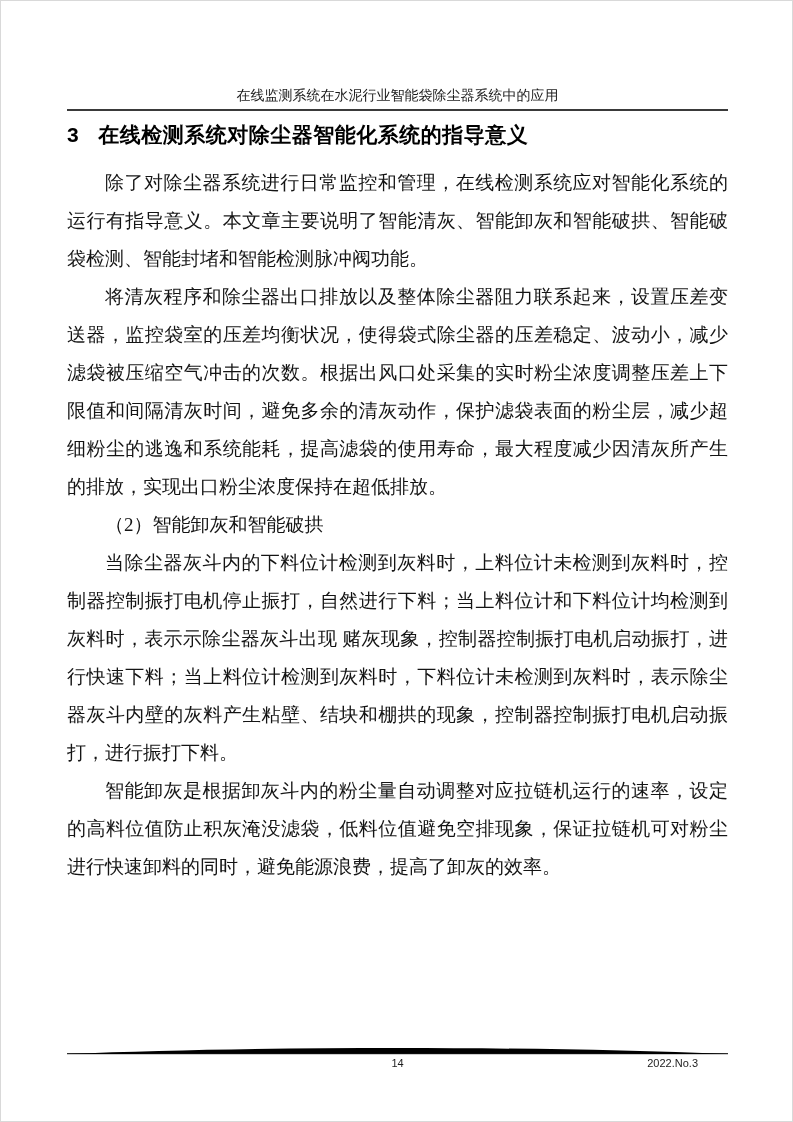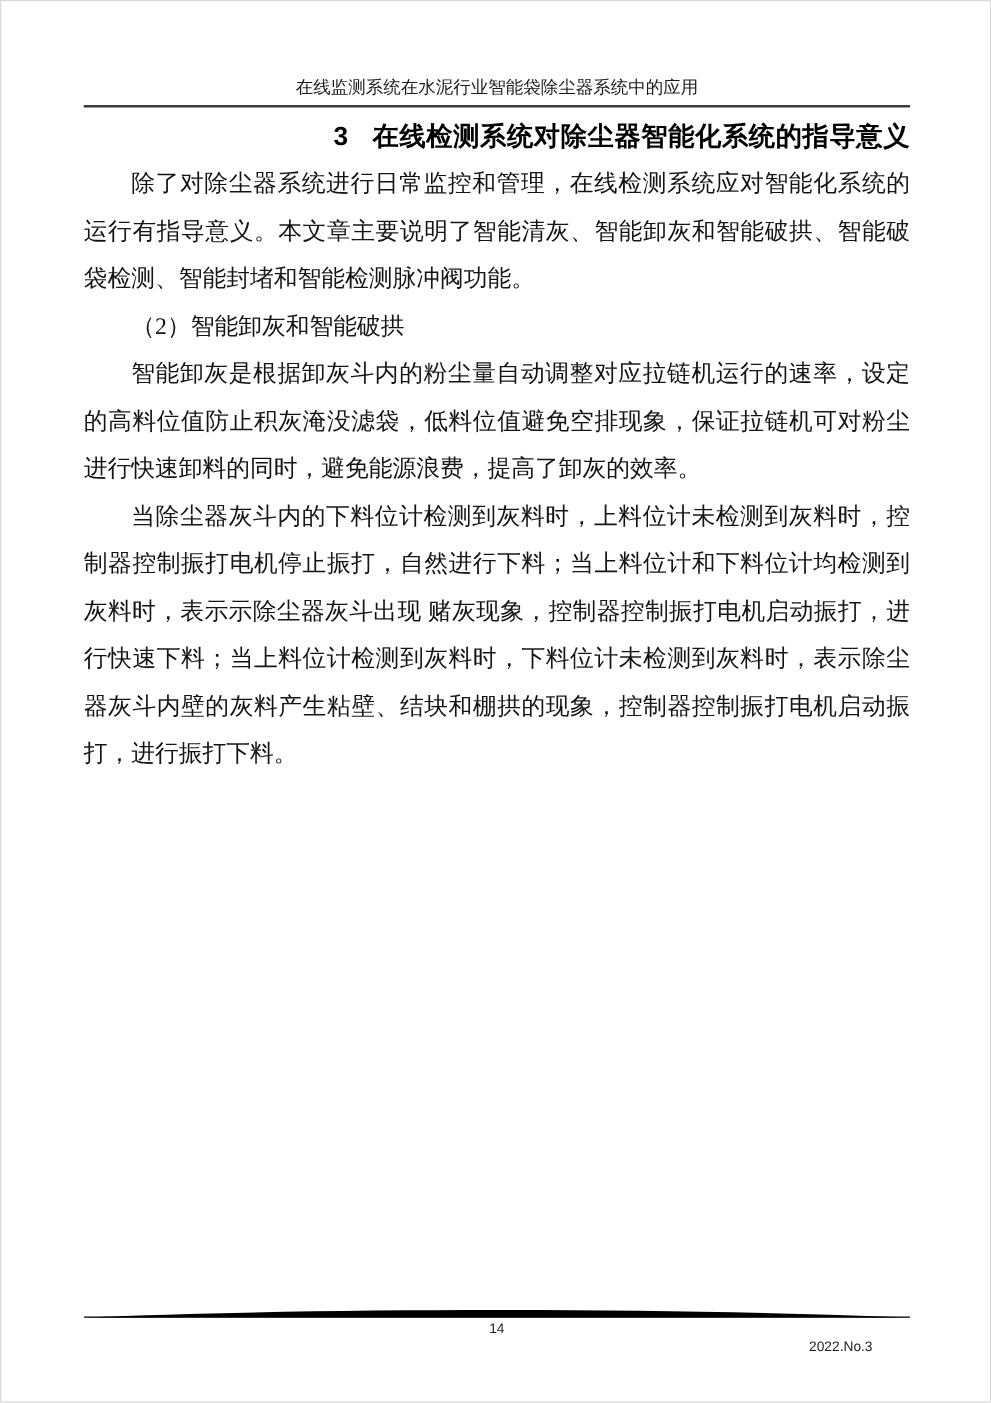--- a/index.html
+++ b/index.html
@@ -19,45 +19,44 @@
     background: #ffffff;
     border: 1px solid #d9d9d9;
   }
   .content {
     position: absolute;
     left: 66px;
     top: 0;
     width: 661px;
   }
   .running-header {
-    padding-top: 59px;
+    padding-top: 84px;
     text-align: center;
     font-size: 14px;
     line-height: 22px;
     color: #1a1a1a;
     border-bottom: 2px solid #3a3a3a;
     padding-bottom: 2px;
   }
   .section-heading {
     margin-top: 7px;
     font-family: "Liberation Sans", "DejaVu Sans", sans-serif;
     font-weight: bold;
     font-size: 21px;
     line-height: 34px;
     color: #000000;
     letter-spacing: 0.5px;
     white-space: nowrap;
-    text-align: right;
   }
   .section-heading .h-num {
     display: inline-block;
     margin-right: 19px;
   }
   .body-text {
-    margin-top: 2px;
+    margin-top: 12px;
   }
   .body-text p {
     font-size: 19px;
     line-height: 38px;
     color: #141414;
     text-align: justify;
     text-indent: 2em;
     word-break: break-all;
   }
   .footer {
@@ -77,41 +76,42 @@
   }
   .page-number {
     position: absolute;
     left: 0; right: 0;
     text-align: center;
     top: 1px;
   }
   .issue-label {
     position: absolute;
     right: 30px;
-    top: 16px;
+    top: 1px;
     text-align: right;
   }
 </style>
 </head>
 <body>
 
 <div class="page">
   <div class="content">
 
     <div class="running-header">在线监测系统在水泥行业智能袋除尘器系统中的应用</div>
 
     <div class="section-heading">
       <span class="h-num">3</span><span>在线检测系统对除尘器智能化系统的指导意义</span>
     </div>
 
     <div class="body-text">
       <p>除了对除尘器系统进行日常监控和管理，在线检测系统应对智能化系统的运行有指导意义。本文章主要说明了智能清灰、智能卸灰和智能破拱、智能破袋检测、智能封堵和智能检测脉冲阀功能。</p>
+      <p>将清灰程序和除尘器出口排放以及整体除尘器阻力联系起来，设置压差变送器，监控袋室的压差均衡状况，使得袋式除尘器的压差稳定、波动小，减少滤袋被压缩空气冲击的次数。根据出风口处采集的实时粉尘浓度调整压差上下限值和间隔清灰时间，避免多余的清灰动作，保护滤袋表面的粉尘层，减少超细粉尘的逃逸和系统能耗，提高滤袋的使用寿命，最大程度减少因清灰所产生的排放，实现出口粉尘浓度保持在超低排放。</p>
       <p>（2）智能卸灰和智能破拱</p>
+      <p>当除尘器灰斗内的下料位计检测到灰料时，上料位计未检测到灰料时，控制器控制振打电机停止振打，自然进行下料；当上料位计和下料位计均检测到灰料时，表示示除尘器灰斗出现 赌灰现象，控制器控制振打电机启动振打，进行快速下料；当上料位计检测到灰料时，下料位计未检测到灰料时，表示除尘器灰斗内壁的灰料产生粘壁、结块和棚拱的现象，控制器控制振打电机启动振打，进行振打下料。</p>
       <p>智能卸灰是根据卸灰斗内的粉尘量自动调整对应拉链机运行的速率，设定的高料位值防止积灰淹没滤袋，低料位值避免空排现象，保证拉链机可对粉尘进行快速卸料的同时，避免能源浪费，提高了卸灰的效率。</p>
-      <p>当除尘器灰斗内的下料位计检测到灰料时，上料位计未检测到灰料时，控制器控制振打电机停止振打，自然进行下料；当上料位计和下料位计均检测到灰料时，表示示除尘器灰斗出现 赌灰现象，控制器控制振打电机启动振打，进行快速下料；当上料位计检测到灰料时，下料位计未检测到灰料时，表示除尘器灰斗内壁的灰料产生粘壁、结块和棚拱的现象，控制器控制振打电机启动振打，进行振打下料。</p>
     </div>
 
   </div>
 
   <div class="footer">
     <svg class="footer-divider" viewBox="0 0 661 11" xmlns="http://www.w3.org/2000/svg" aria-hidden="true">
       <rect x="0" y="8.2" width="661" height="1" fill="#000000"></rect>
       <path d="M0,9 C200,1 460,1 661,9 C460,8.6 200,8.6 0,9 Z" fill="#000000"></path>
     </svg>
     <div class="footer-meta">

